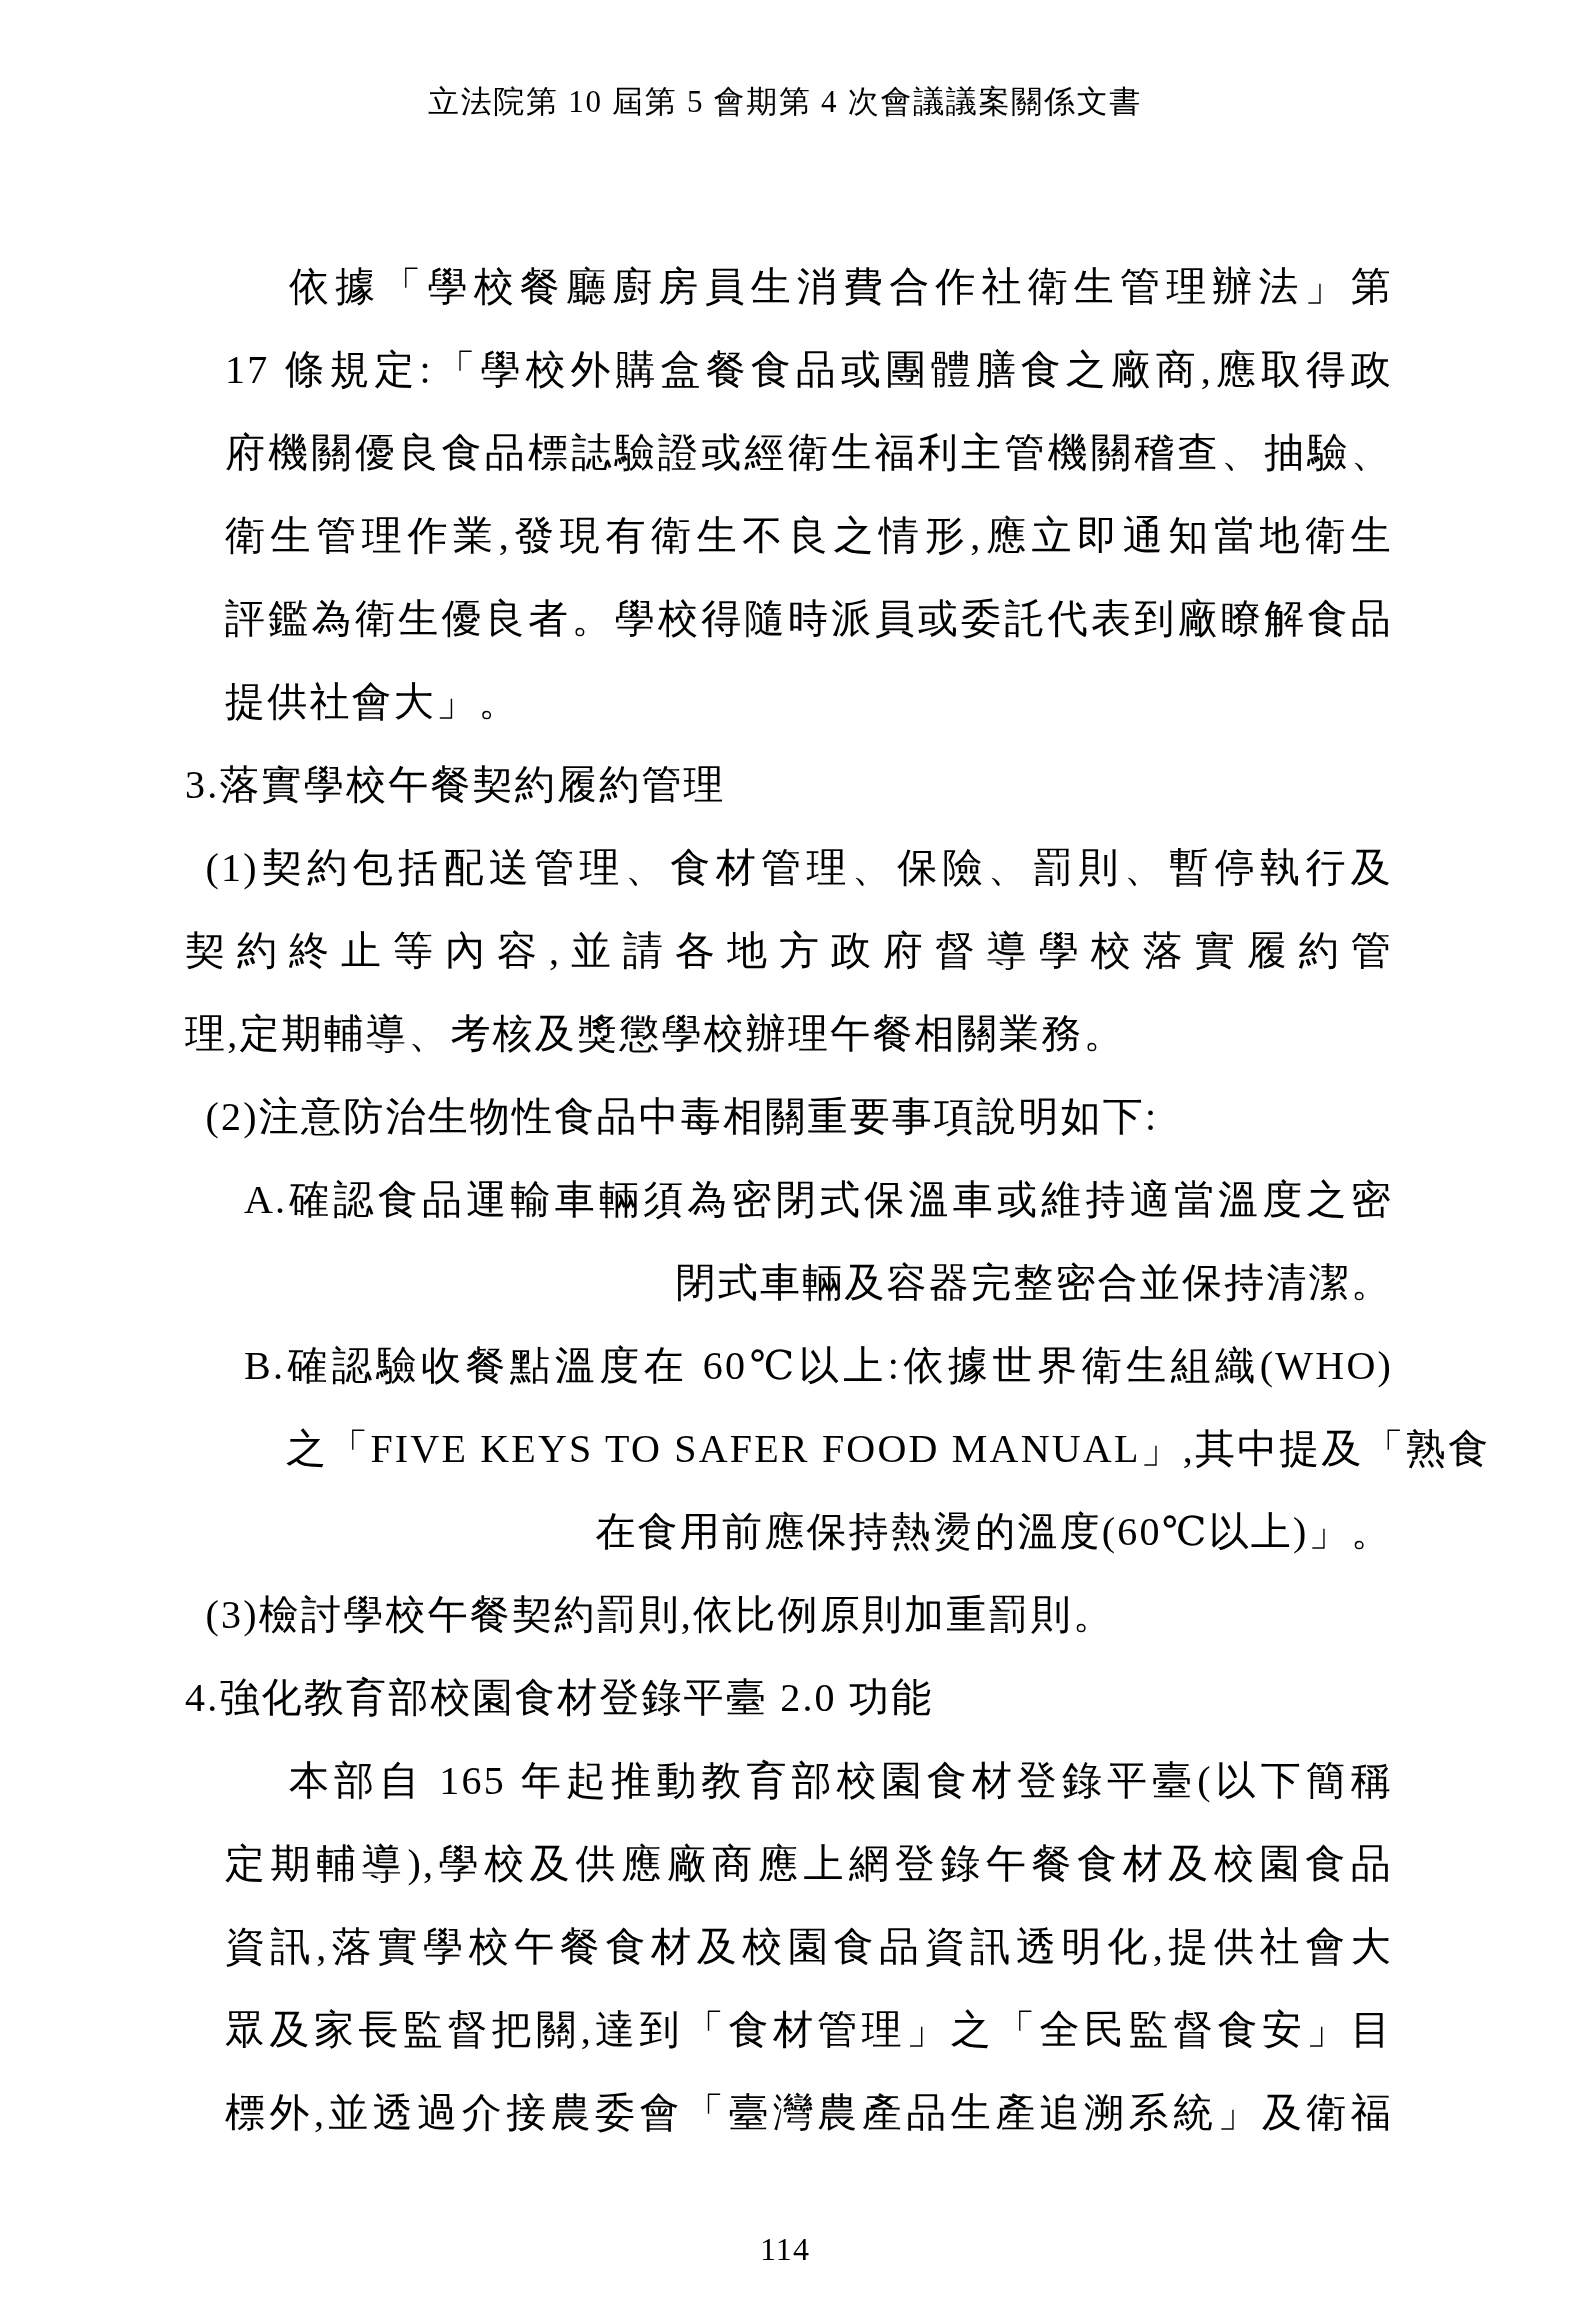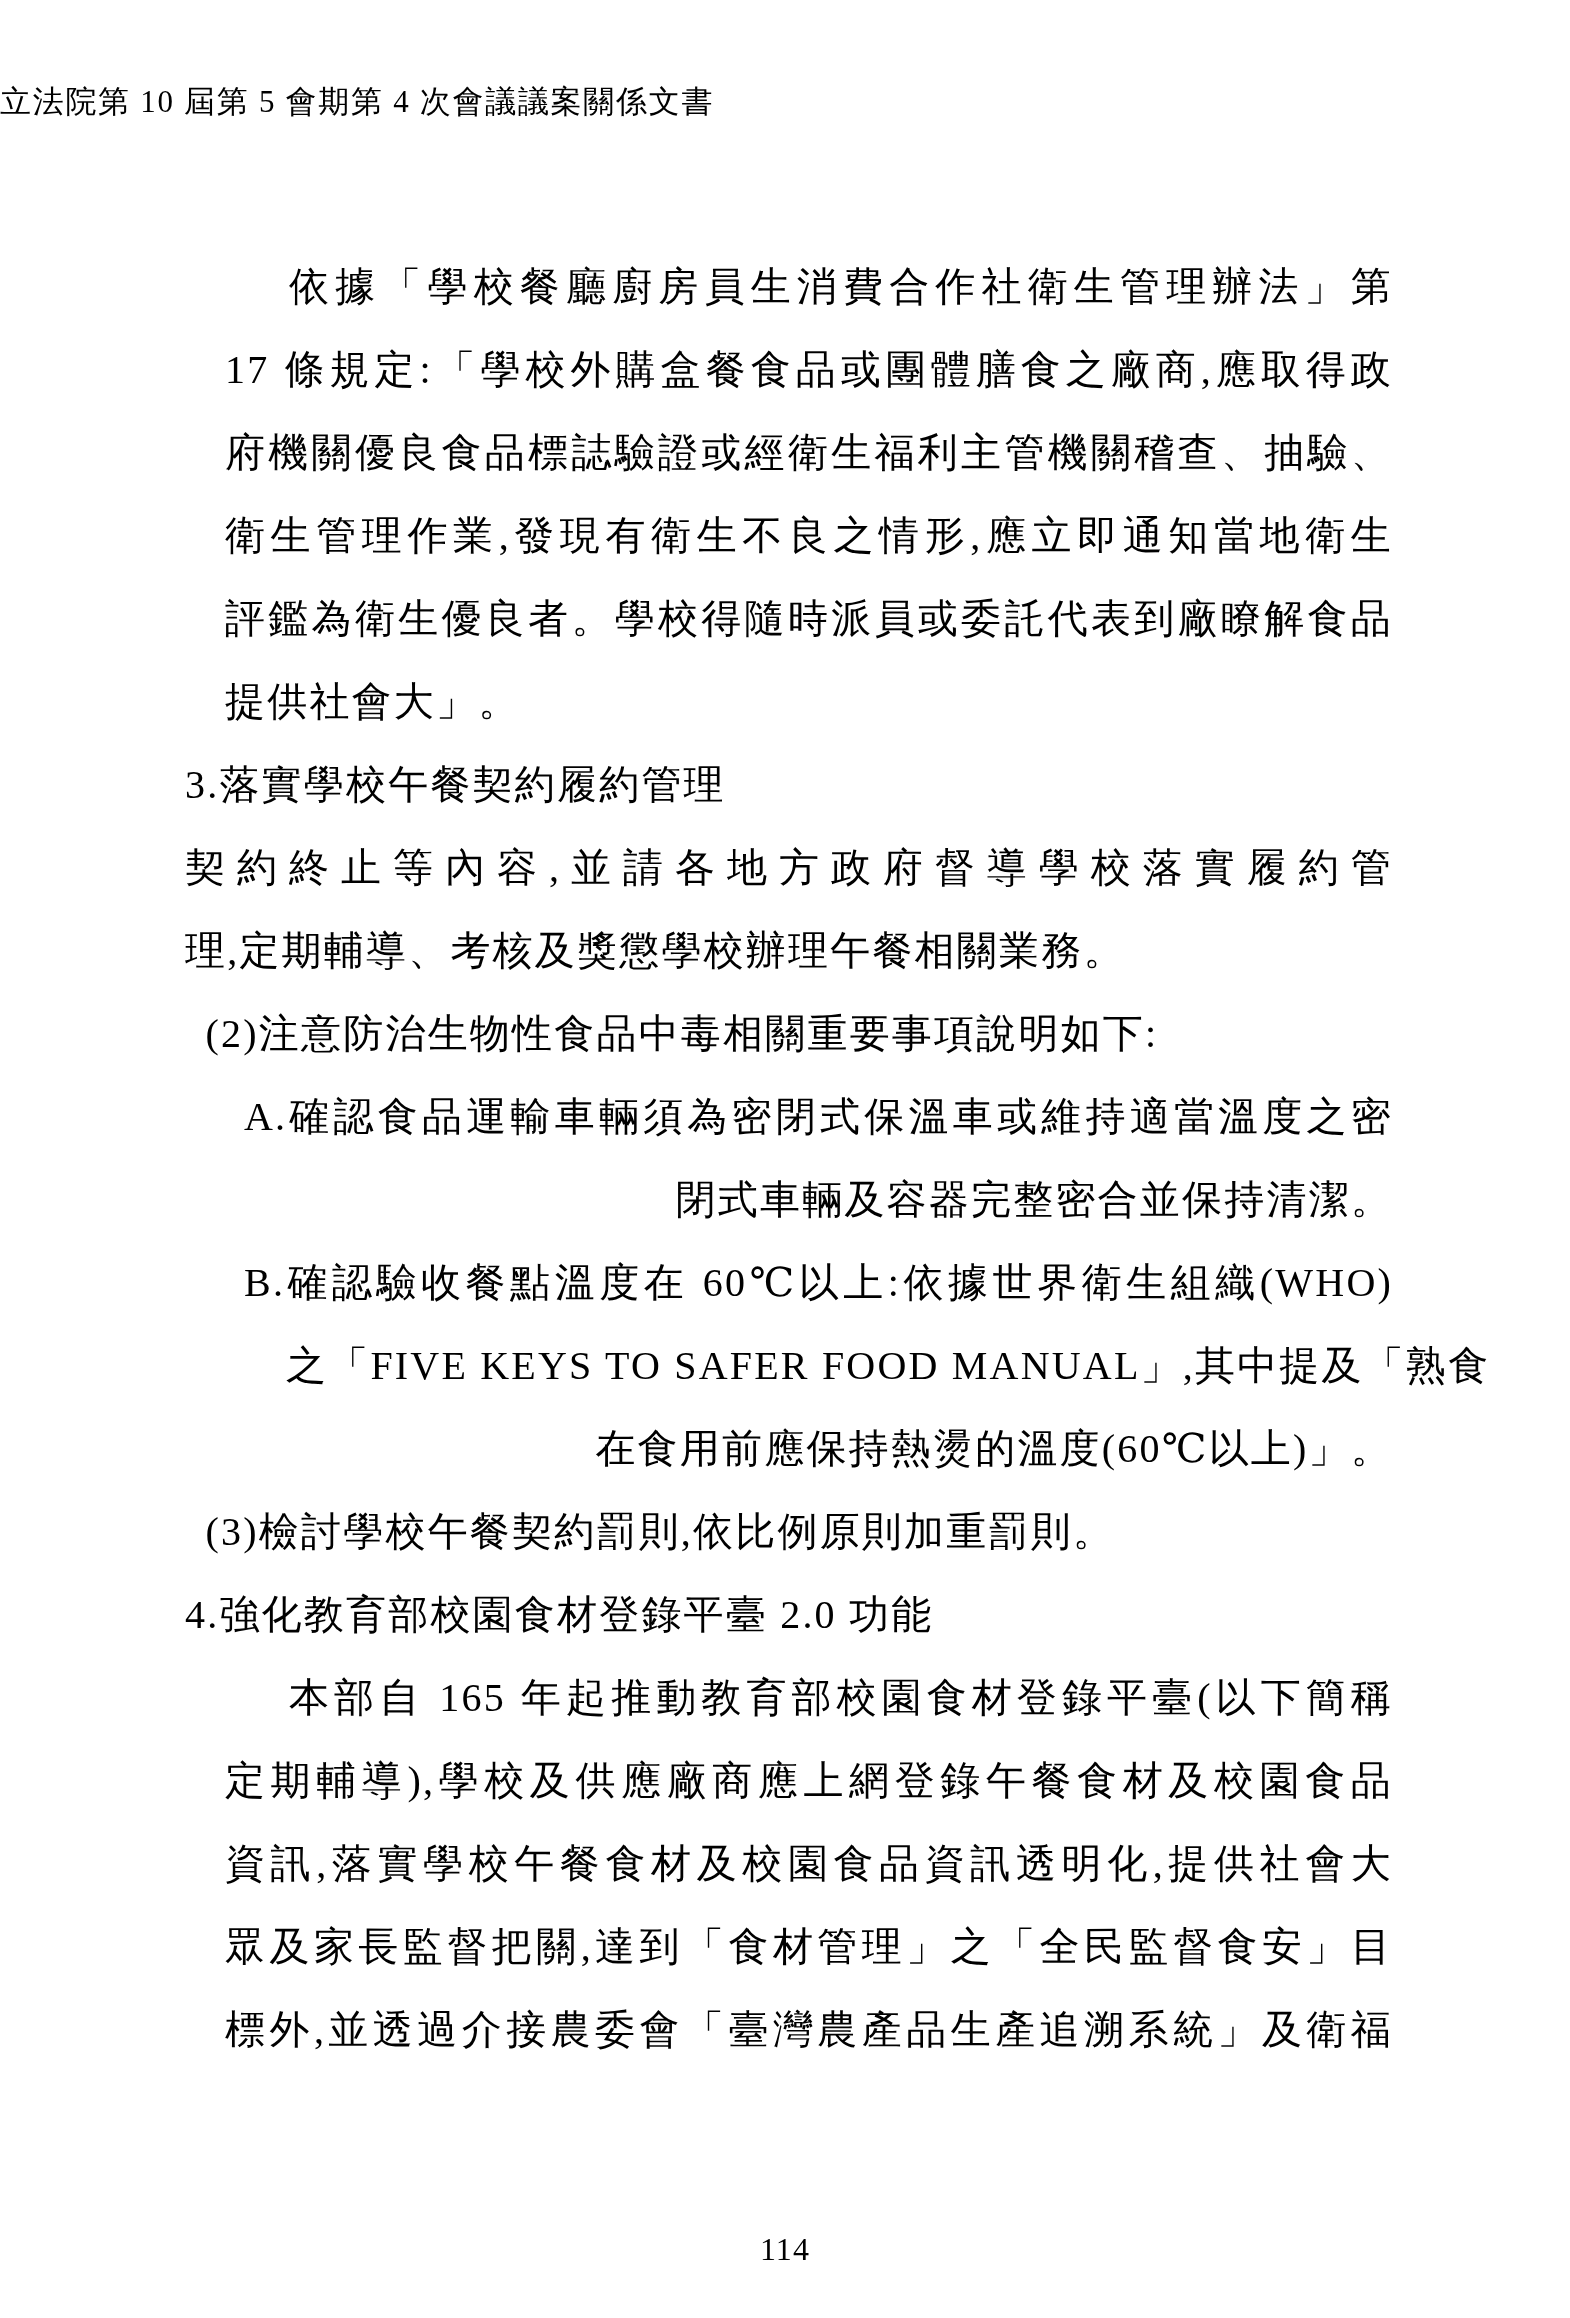--- a/index.html
+++ b/index.html
@@ -11,20 +11,21 @@
     background: #ffffff;
     color: #000000;
     font-family: "Liberation Serif", "DejaVu Serif", serif;
     overflow: hidden;
   }
   .doc-header {
     position: absolute;
     top: 82px;
     left: 0;
     width: 100%;
+    text-align: center;
     font-size: 31px;
     letter-spacing: 1.7px;
     line-height: 40px;
     color: #000000;
   }
   .doc-body {
     position: absolute;
     top: 245px;
     left: 185px;
     width: 1208px;
@@ -67,20 +68,21 @@
   <header class="doc-header">立法院第 10 屆第 5 會期第 4 次會議議案關係文書</header>
 
   <main class="doc-body" id="doc-body">
       <div class="line ind-para-first just">依據「學校餐廳廚房員生消費合作社衛生管理辦法」第</div>
       <div class="line ind-body just">17 條規定:「學校外購盒餐食品或團體膳食之廠商,應取得政</div>
       <div class="line ind-body just">府機關優良食品標誌驗證或經衛生福利主管機關稽查、抽驗、</div>
       <div class="line ind-body just">衛生管理作業,發現有衛生不良之情形,應立即通知當地衛生</div>
       <div class="line ind-body just">評鑑為衛生優良者。學校得隨時派員或委託代表到廠瞭解食品</div>
       <div class="line ind-body">提供社會大」。</div>
       <div class="line ind-heading">3.落實學校午餐契約履約管理</div>
+      <div class="line ind-item just">(1)契約包括配送管理、食材管理、保險、罰則、暫停執行及</div>
       <div class="line ind-item-cont just">契約終止等內容,並請各地方政府督導學校落實履約管</div>
       <div class="line ind-item-cont">理,定期輔導、考核及獎懲學校辦理午餐相關業務。</div>
       <div class="line ind-item">(2)注意防治生物性食品中毒相關重要事項說明如下:</div>
       <div class="line ind-sub just">A.確認食品運輸車輛須為密閉式保溫車或維持適當溫度之密</div>
       <div class="line ind-sub-cont">閉式車輛及容器完整密合並保持清潔。</div>
       <div class="line ind-sub just">B.確認驗收餐點溫度在 60℃以上:依據世界衛生組織(WHO)</div>
       <div class="line ind-sub-cont just">之「FIVE KEYS TO SAFER FOOD MANUAL」,其中提及「熟食</div>
       <div class="line ind-sub-cont">在食用前應保持熱燙的溫度(60℃以上)」。</div>
       <div class="line ind-item">(3)檢討學校午餐契約罰則,依比例原則加重罰則。</div>
       <div class="line ind-heading">4.強化教育部校園食材登錄平臺 2.0 功能</div>

